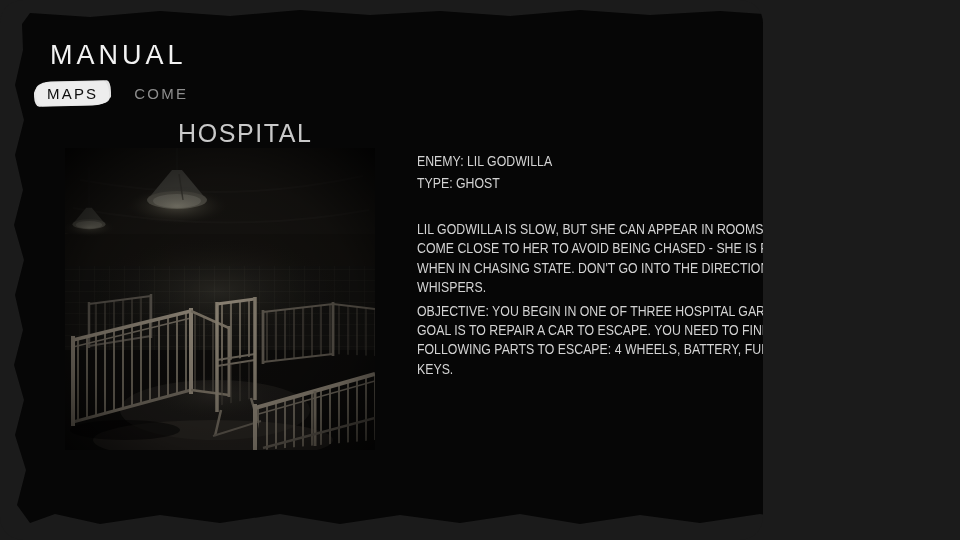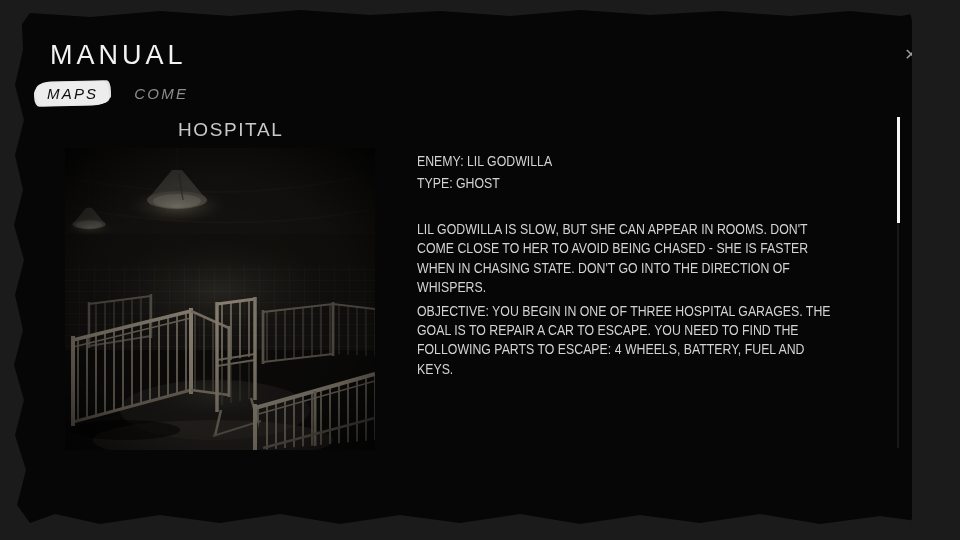--- a/index.html
+++ b/index.html
@@ -1,16 +1,16 @@
 <!DOCTYPE html>
 <html><head>
 <meta charset="utf-8">
 <style>
   html,body{margin:0;padding:0;background:#1b1b1b;}
-  #screen{position:relative;width:912px;height:540px;background:#1b1b1b;overflow:hidden;
+  #screen{position:relative;width:763px;height:540px;background:#1b1b1b;overflow:hidden;
           font-family:"Liberation Sans",sans-serif;border-radius:23px;}
 
   
   .panel{position:absolute;inset:0;background:#060606;
     clip-path:polygon(22px 24px,30px 13px,90px 17px,160px 11px,230px 16px,300px 10px,
       370px 15px,440px 11px,510px 16px,580px 10px,650px 15px,720px 11px,790px 16px,
       850px 11px,900px 16px,928px 12px,938px 30px,930px 70px,942px 110px,932px 150px,
       944px 190px,934px 230px,943px 270px,933px 310px,944px 350px,935px 390px,943px 430px,
       934px 470px,940px 505px,926px 522px,880px 516px,820px 524px,760px 514px,700px 523px,
       640px 515px,580px 524px,520px 514px,460px 523px,400px 515px,340px 524px,280px 514px,
@@ -22,23 +22,23 @@
          letter-spacing:4px;font-weight:400;}
 
   .tabs{position:absolute;left:38px;top:82px;display:flex;align-items:center;gap:18px;
         font-size:15px;letter-spacing:2.2px;color:#8d8d8d;}
   .tab{position:relative;padding:3px 9px;cursor:pointer;white-space:nowrap;}
   .tab .blob{display:none;}
   .tab.selected{color:#0d0d0d;}
   .tab.selected .blob{display:block;position:absolute;inset:0px -2px;background:#ededed;
         border-radius:12px 5px 14px 6px / 8px 12px 6px 11px;transform:rotate(-1.4deg);
         box-shadow:-3px 2px 0 -1px #e7e7e7,3px -2px 0 -1px #e2e2e2,0 0 0 0.5px #dcdcdc;}
-  .tab .lab{position:relative;z-index:1;font-style:italic;}
+  .tab .lab{position:relative;z-index:1;}
 
-  .map-name{position:absolute;left:178px;top:119px;font-size:19px;color:#c9c9c9;
+  .map-name{position:absolute;left:178px;top:119px;font-size:25px;color:#c9c9c9;
             letter-spacing:1.6px;}
 
   .map-image{position:absolute;left:65px;top:148px;width:310px;height:302px;}
 
   .info{position:absolute;left:417px;top:150px;width:482px;color:#d3d3d3;font-size:14px;
         transform:scaleX(0.88);transform-origin:left top;}
   .info .meta{line-height:22px;}
   .info .desc{margin-top:26px;line-height:19.4px;}
   .info .obj{margin-top:4px;line-height:19.4px;}
 

